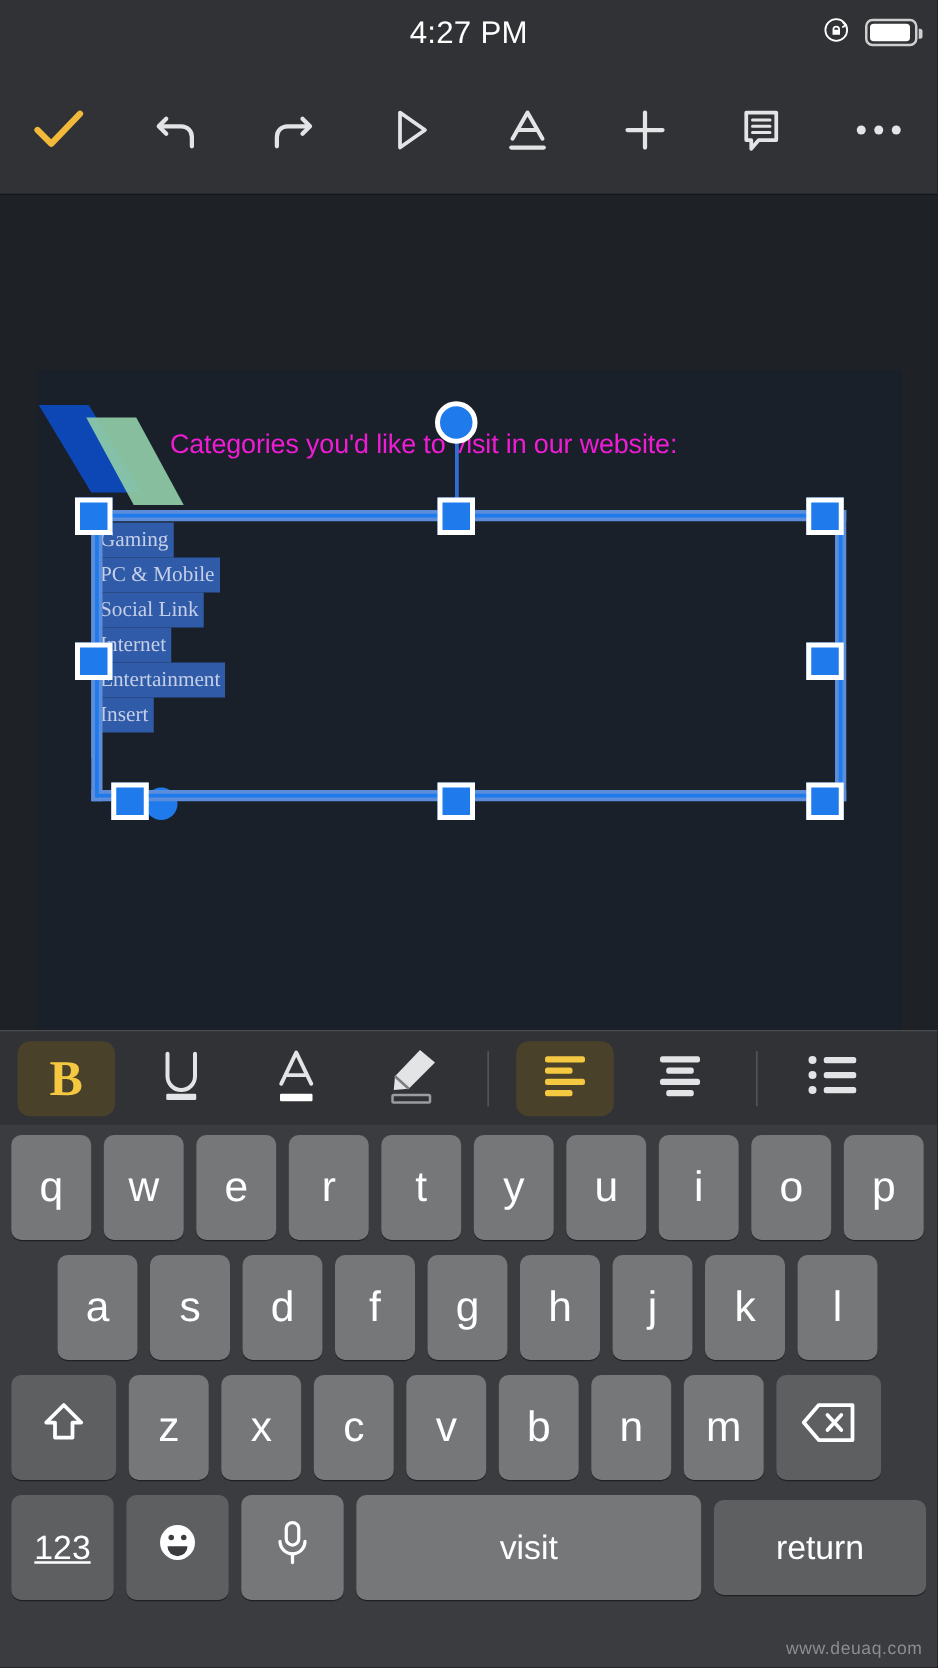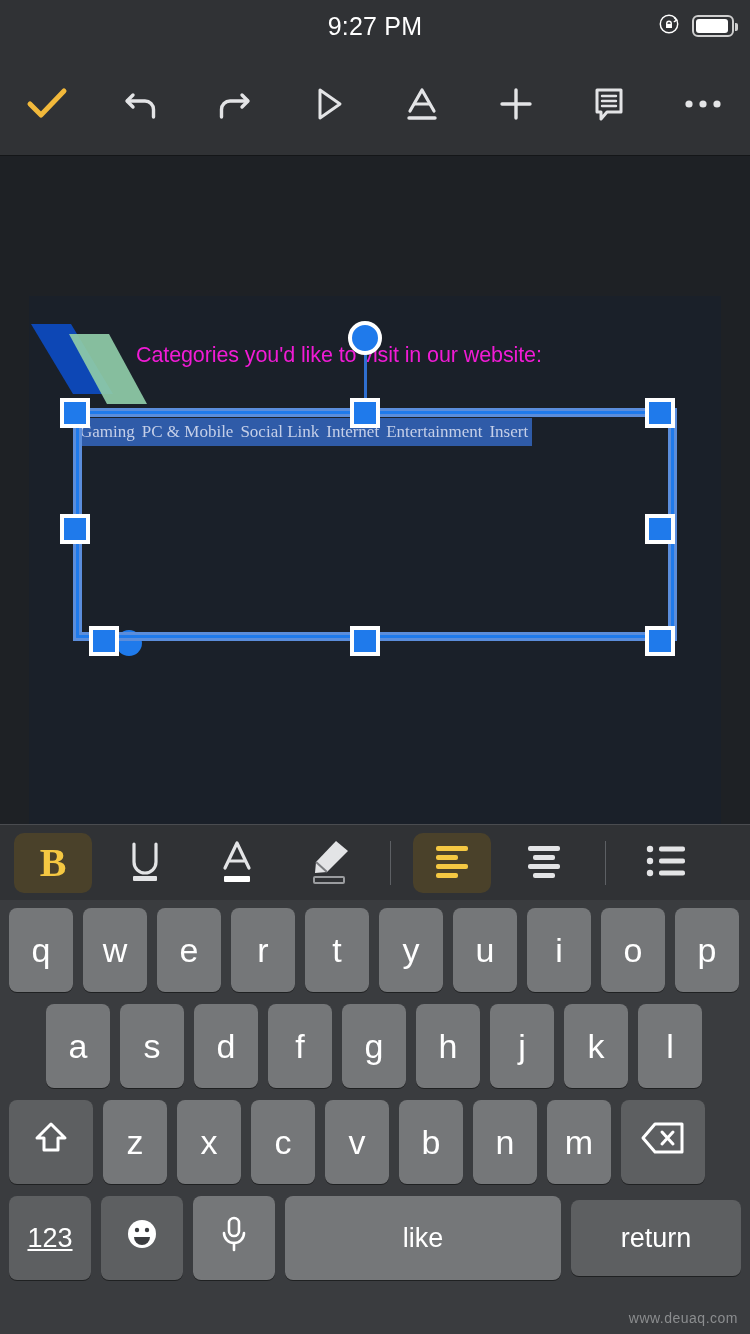--- a/index.html
+++ b/index.html
@@ -67,21 +67,21 @@
   .slide-title {
     position:absolute; left:107px; top:47px;
     color:#f01bd5; font-size:21.5px; font-weight:normal;
     font-family:"Liberation Sans", sans-serif;
     letter-spacing:-0.1px; white-space:nowrap;
   }
 
   
   .list-body {
     position:absolute; left:48px; top:122px;
-    display:flex; flex-direction:row; align-items:flex-start;text-align:center;
+    display:flex; flex-direction:column; align-items:flex-start;text-align:center;
   }
   .list-item {
     background:#2f5ba8;
     color:#c5cfe8;
     font-family:"Liberation Serif", serif;
     font-size:17px;
     line-height:28px;
     padding:0 4px 0 3px;
     white-space:nowrap;
   }
@@ -187,21 +187,21 @@
     color:#8b8d8f; font-size:14px; letter-spacing:0.5px;
     font-family:"Liberation Sans", sans-serif;
   }
 </style>
 </head>
 <body>
 
 <div id="app">
 
   <div class="statusbar">
-    <span class="status-time">9:27 PM</span>
+    <span class="status-time">4:27 PM</span>
     <div class="status-right">
       <span>
         <svg width="22" height="22" viewBox="0 0 24 24">
           <circle cx="12" cy="12" r="9.5" fill="none" stroke="#ffffff" stroke-width="1.6"></circle>
           <path d="M9.5 15.5v-4a2.5 2.5 0 015 0v4z" fill="none" stroke="#ffffff" stroke-width="1.5"></path>
           <path d="M9.5 11.8h5v3.7h-5z" fill="#ffffff"></path>
           <path d="M18 5.5l2.4 2.2-2.6 1.6" fill="none" stroke="#ffffff" stroke-width="1.6" stroke-linecap="round"></path>
         </svg>
       </span>
       <span class="battery-shell">
@@ -493,20 +493,20 @@
       </div>
       <div class="key mic">
         <span>
           <svg width="32" height="40" viewBox="0 0 32 40">
             <rect x="11" y="4" width="10" height="18" rx="5" fill="none" stroke="#ffffff" stroke-width="2.6"></rect>
             <path d="M6 19 a10 10 0 0 0 20 0" fill="none" stroke="#ffffff" stroke-width="2.6" stroke-linecap="round"></path>
             <path d="M16 29 V36" stroke="#ffffff" stroke-width="2.6" stroke-linecap="round"></path>
           </svg>
         </span>
       </div>
-      <div class="key space">like</div>
+      <div class="key space">visit</div>
       <div class="key ret dark">return</div>
     </div>
 
     <div class="watermark">www.deuaq.com</div>
   </div>
 
 </div>
 
 </body></html>

